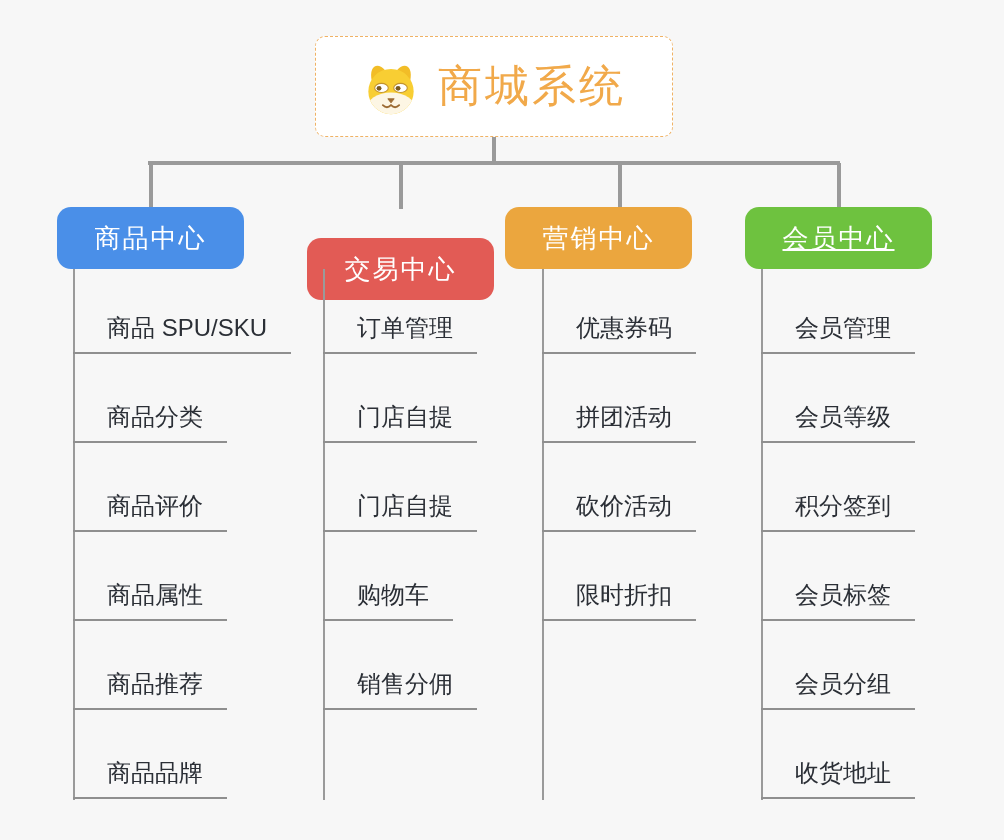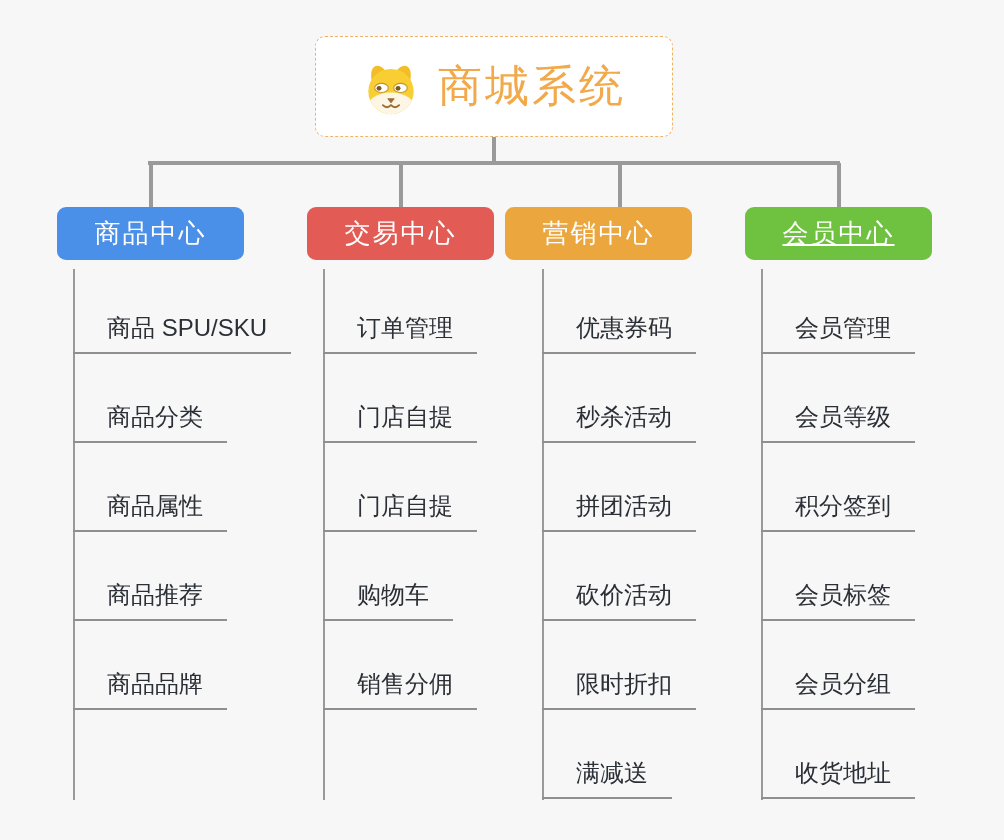--- a/index.html
+++ b/index.html
@@ -15,21 +15,21 @@
 
   
   .root-node { position:absolute; left:315px; top:36px; width:358px; height:101px;
     background:#ffffff; border:1px dashed #f0b264; border-radius:10px; box-sizing:border-box;
     display:flex; align-items:center; justify-content:center; gap:18px; }
   .root-title { font-size:44px; letter-spacing:3px; color:#f1a94a; white-space:nowrap; }
   .dog-icon { width:58px; height:58px; display:inline-block; }
   .dog-icon svg { width:100%; height:100%; display:block; }
 
   
-  .branch { position:absolute; top:207px; width:187px; height:53px; border-radius:9px;
+  .branch { position:absolute; top:207px; width:187px; height:62px; border-radius:14px;
     display:flex; align-items:center; justify-content:center;
     font-size:26px; letter-spacing:2px; color:#ffffff; cursor:default; }
   .b0 { left:57px; } .b1 { left:307px; } .b2 { left:498px;margin-left:7px; } .b3 { left:745px; }
 
   
   .col { position:absolute; top:269px; }
   .c0 { left:73px; } .c1 { left:323px; } .c2 { left:542px; } .c3 { left:761px; }
   .vline { position:absolute; left:0; top:0; width:2px; height:531px; background:#9a9a9a; }
   .leaf { position:relative; width:max-content; margin:0 0 48px 0;
     padding:0 24px 9px 34px; border-bottom:2px solid #8f8f8f;
@@ -67,56 +67,55 @@
         <path d="M28.5 45 L35.5 45 L32 49.5 Z" fill="#9c6b33" stroke="#9c6b33" stroke-width="1" stroke-linejoin="round"></path>
         <path d="M23 52 Q27.5 56.5 32 52 Q36.5 56.5 41 52" fill="none" stroke="#9c6b33" stroke-width="2" stroke-linecap="round"></path>
       </svg>
     </span>
     <span class="root-title">商城系统</span>
   </div>
 
   <div class="branch b0" style="background: rgb(74, 143, 232);">
     <span>商品中心</span>
   </div>
-  <div class="branch b1" style="background: rgb(226, 91, 85);">
+  <div class="branch b1" style="background: rgb(226, 91, 85); margin-top: 31px;">
     <span>交易中心</span>
   </div>
   <div class="branch b2" style="background: rgb(235, 166, 62);">
     <span>营销中心</span>
   </div>
   <div class="branch b3" style="background: rgb(110, 194, 63); text-decoration: underline;">
     <span>会员中心</span>
   </div>
 
   <div class="col c0">
     <div class="vline"></div>
     <div class="leaf first">商品 SPU/SKU</div>
     <div class="leaf">商品分类</div>
+    <div class="leaf">商品评价</div>
     <div class="leaf">商品属性</div>
     <div class="leaf">商品推荐</div>
     <div class="leaf">商品品牌</div>
   </div>
 
   <div class="col c1">
     <div class="vline"></div>
     <div class="leaf first">订单管理</div>
     <div class="leaf">门店自提</div>
     <div class="leaf">门店自提</div>
     <div class="leaf">购物车</div>
     <div class="leaf">销售分佣</div>
   </div>
 
   <div class="col c2">
     <div class="vline"></div>
     <div class="leaf first">优惠券码</div>
-    <div class="leaf">秒杀活动</div>
     <div class="leaf">拼团活动</div>
     <div class="leaf">砍价活动</div>
     <div class="leaf">限时折扣</div>
-    <div class="leaf">满减送</div>
   </div>
 
   <div class="col c3">
     <div class="vline"></div>
     <div class="leaf first">会员管理</div>
     <div class="leaf">会员等级</div>
     <div class="leaf">积分签到</div>
     <div class="leaf">会员标签</div>
     <div class="leaf">会员分组</div>
     <div class="leaf">收货地址</div>

